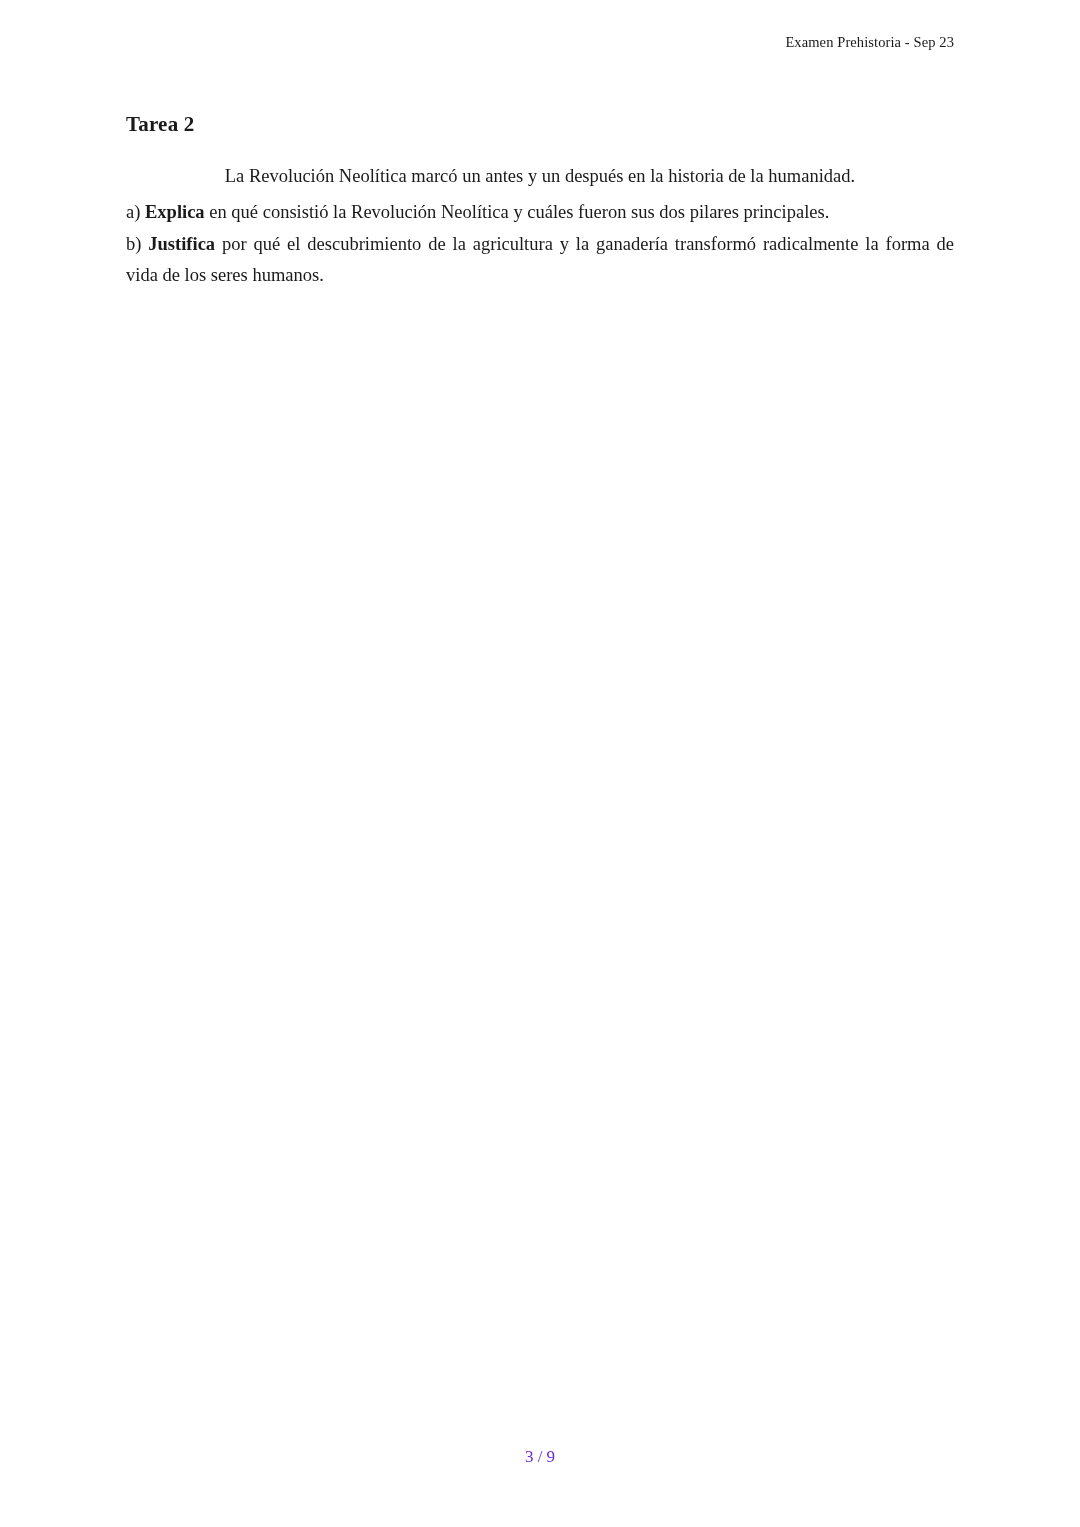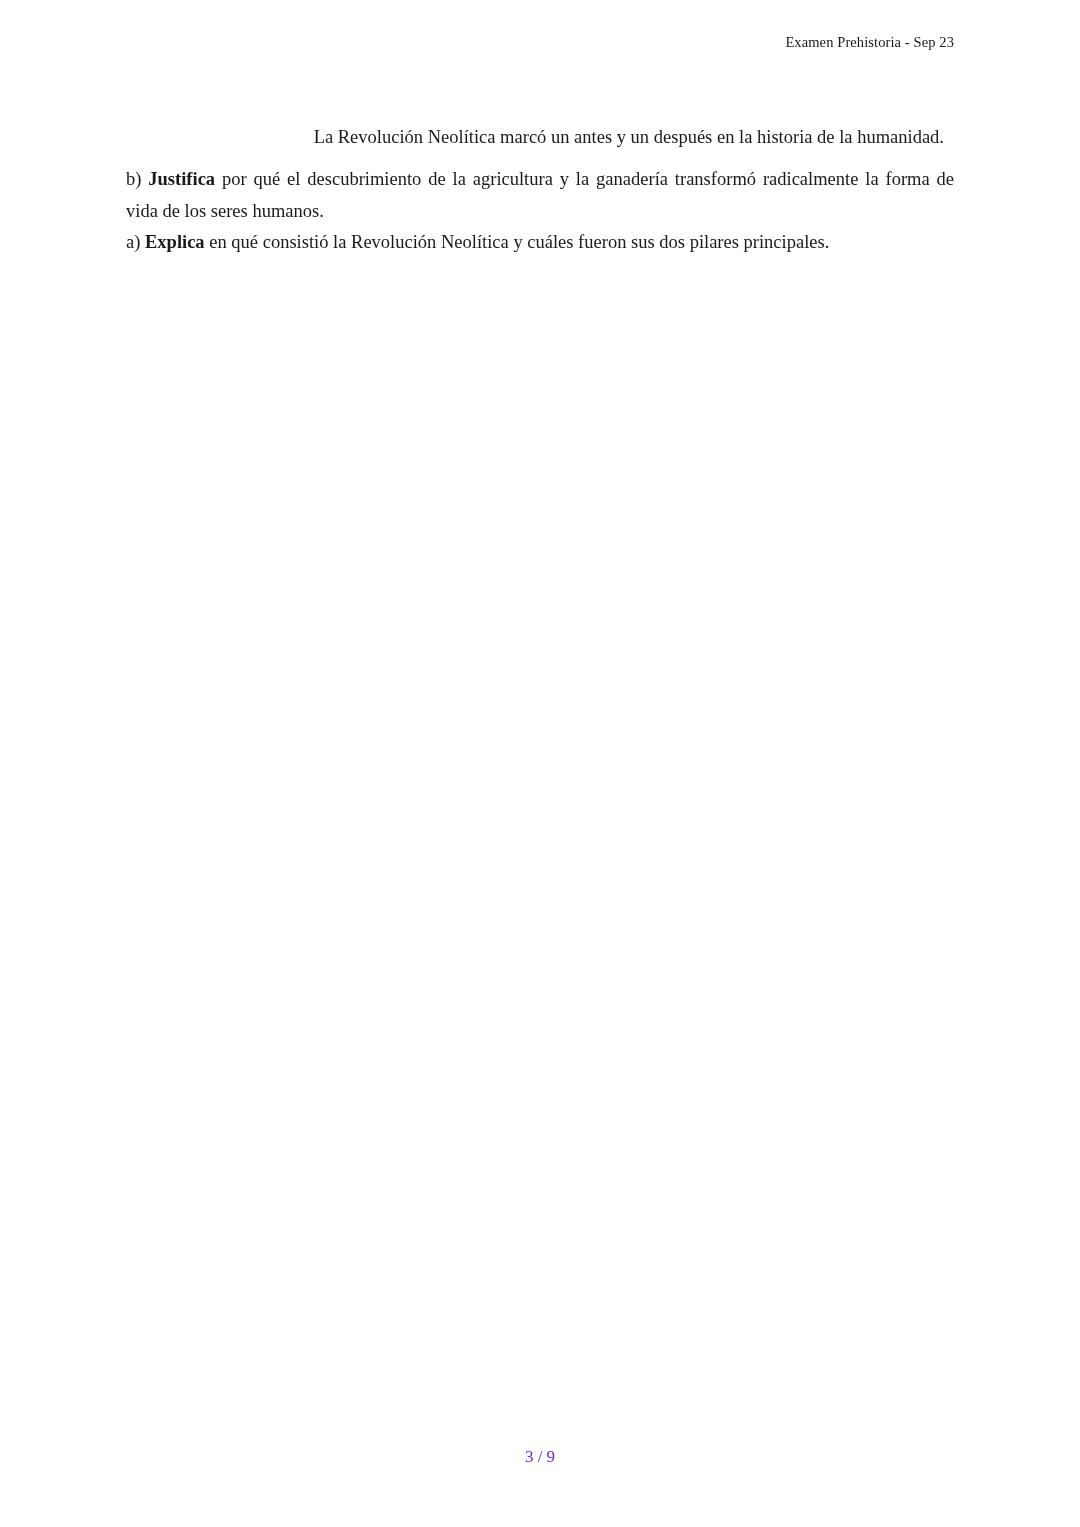--- a/index.html
+++ b/index.html
@@ -39,24 +39,24 @@
     margin: 0 0 24px 0;
     letter-spacing: 0.2px;
   }
   .para {
     margin: 0;
     font-size: 18.5px;
     line-height: 1.72;
     text-align: justify;
   }
   .para-intro {
-    margin: 10px;
+    margin: 4px;
     font-size: 18.5px;
     line-height: 1.72;
-    text-align: right;
+    text-align: center;
   }
   b, .bold {
     font-weight: bold;
   }
   .footer {
     position: absolute;
     bottom: 60px;
     left: 0;
     width: 1080px;
     text-align: center;
@@ -66,31 +66,32 @@
 </style>
 </head>
 <body>
 
 <div class="page">
 
   <div class="header">Examen Prehistoria - Sep 23</div>
 
   <div class="content">
 
+    <h2 class="task-title">Tarea 2</h2>
 
     <p class="para-intro">La Revolución Neolítica marcó un antes y un después en la historia de la humanidad.</p>
 
     <p class="para">
-      <span>b)</span>
-      <span class="bold">Justifica</span><span> por qué el descubrimiento de la agricultura y la ganadería transformó radicalmente la forma de vida de los seres humanos.</span>
+      <span>a)</span>
+      <span class="bold">Explica</span><span> en qué consistió la Revolución Neolítica y cuáles fueron sus dos pilares principales.</span>
     </p>
 
     <p class="para">
-      <span>a)</span>
-      <span class="bold">Explica</span><span> en qué consistió la Revolución Neolítica y cuáles fueron sus dos pilares principales.</span>
+      <span>b)</span>
+      <span class="bold">Justifica</span><span> por qué el descubrimiento de la agricultura y la ganadería transformó radicalmente la forma de vida de los seres humanos.</span>
     </p>
 
 
   </div>
 
   <div class="footer">3 / 9</div>
 
 </div>
 
 </body></html>

